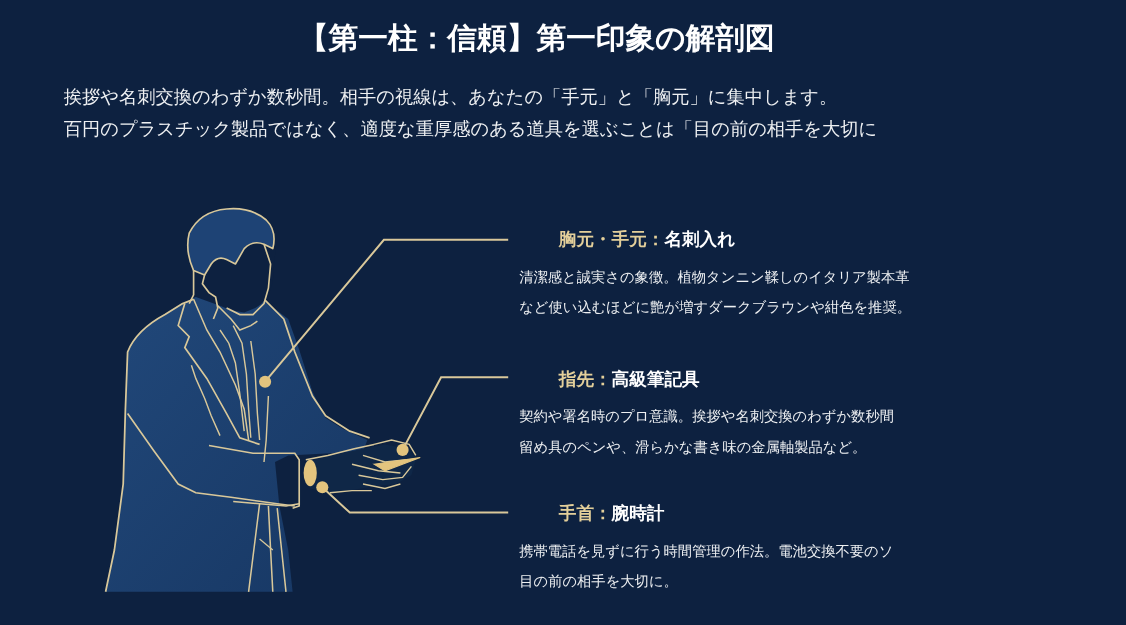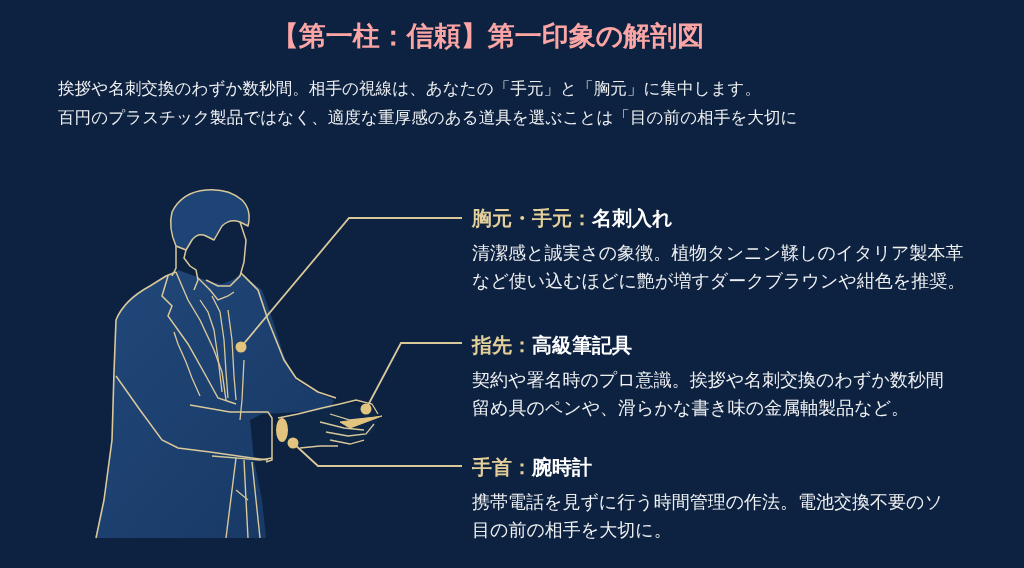--- a/index.html
+++ b/index.html
@@ -16,21 +16,21 @@
       color: #eef0f2;
     }
     .title {
       position: absolute;
       left: 0;
       top: 16px;
       width: 976px;
       text-align: center;
       font-size: 27px;
       font-weight: bold;
-      color: #fca5a5;
+      color: #ffffff;
       letter-spacing: 0px;
       line-height: 40px;
     }
     .intro {
       position: absolute;
       left: 58px;
       top: 74px;
       width: 940px;
       font-size: 16.6px;
       line-height: 29px;
@@ -43,30 +43,31 @@
       top: 0;
       width: 1024px;
       height: 568px;
     }
     .section {
       position: absolute;
       left: 472px;
       width: 530px;
     }
     .section .heading {
-      font-size: 20px;
+      font-size: 16px;
       font-weight: bold;
       line-height: 30px;
       white-space: nowrap;
+      margin-left: 36px;
     }
     .section .heading .gold { color: #e3cf9a; }
     .section .heading .white { color: #ffffff; }
     .section .body {
       margin-top: 6px;
-      font-size: 18px;
+      font-size: 13px;
       line-height: 28px;
       color: #eef0f2;
     }
     .section .body div { white-space: nowrap; }
     #sec-1 { top: 203px; }
     #sec-2 { top: 330px; }
     #sec-3 { top: 452px; }
   </style>
 </head>
 <body>

